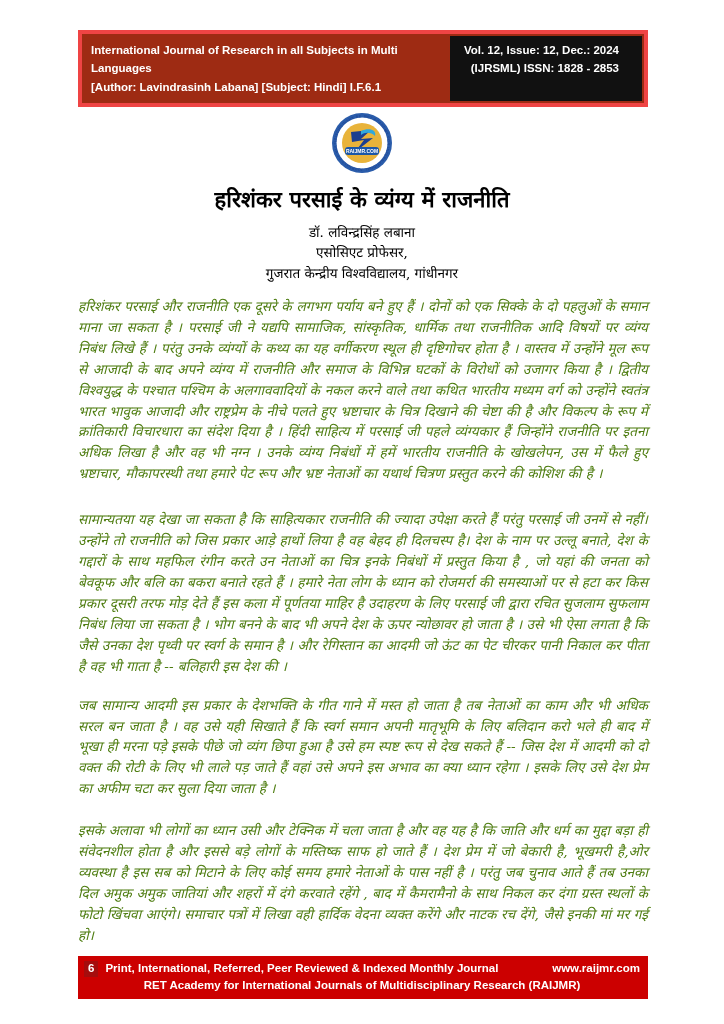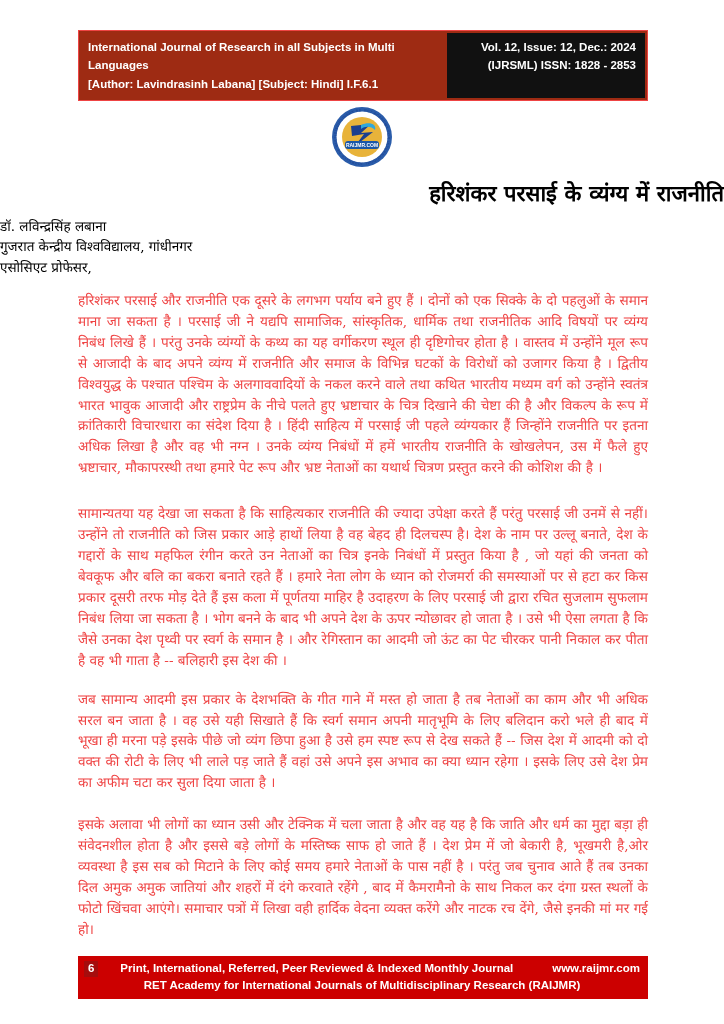--- a/index.html
+++ b/index.html
@@ -10,72 +10,73 @@
     position: relative;
     overflow: hidden;
   }
   .page { position: relative; width: 724px; height: 1024px; padding-top: 30px; }
 
   
   .header {
     margin: 0 76px 0 78px;
     display: flex;
     background: #9E2B13;
-    border: 1px solid #ef4444;
+    border: 4px solid #ef4444;
   }
   .header-left {
     width: 368px;
     padding: 7px 8px 7px 9px;
     color: #ffffff;
     font-size: 11.5px;
     font-weight: bold;
     line-height: 1.6;
   }
   .header-right {
     flex: 1;
     background: #111111;
     margin: 2px 2px 2px 0;
     color: #ffffff;
     font-size: 11.5px;
     font-weight: bold;
     line-height: 1.6;
     text-align: right;
-    padding: 5px 9px 5px 4px;
+    padding: 5px 23px 5px 4px;
   }
 
   
   .logo-wrap { width: 62px; margin: 5px auto 0 auto; }
   .logo-wrap svg { display: block; }
 
   
   .article-title {
-    text-align: right;
+    text-align: center;
     font-family: "DejaVu Serif", "Liberation Serif", serif;
     font-size: 22px;
     font-weight: bold;
     color: #000000;
     margin-top: 9px;
   }
   .authors {
-    text-align: left;
+    text-align: center;
     font-family: "DejaVu Serif", "Liberation Serif", serif;
     font-size: 13.5px;
     color: #000000;
     line-height: 1.5;
     margin-top: 9px;
   }
 
   
   .body-text {
     margin: 13px 76px 0 78px;
     font-family: "DejaVu Serif", "Liberation Serif", serif;
     font-size: 13.6px;
-    color: #ef4444;
+    color: #4d7c0f;
     text-align: justify;
     line-height: 1.54;
+    font-style: italic;
   }
   .body-text p.para-1 { margin-bottom: 25px; }
   .body-text p.para-2 { margin-bottom: 18px; }
   .body-text p.para-3 { margin-bottom: 21px; }
 
   
   .footer {
     position: absolute;
     left: 78px;
     top: 956px;
@@ -86,21 +87,21 @@
     font-weight: bold;
     padding: 5px 8px 6px 6px;
     line-height: 1.35;
   }
   .footer-line1 { display: flex; align-items: baseline; }
   .footer-page-number {
     background: #a50d0d;
     padding: 0 4px;
     margin-right: 7px;
   }
-  .footer-type { flex: 1; text-align: center; }
+  .footer-type { flex: 1; }
   .footer-site { margin-left: 24px; }
   .footer-line2 { text-align: center; margin-top: 1px; }
 </style>
 </head>
 <body>
 
 <div class="page">
 
   <div class="header">
     <div class="header-left">
@@ -128,22 +129,22 @@
       <path d="M30 19 C38 15, 46 18, 44 24 C40 20, 34 20, 30 23 Z" fill="#2fa8dd"></path>
       <rect x="14" y="35" width="34" height="8" rx="3" fill="#1b57a8"></rect>
       <text x="31" y="41" font-size="5" fill="#ffffff" text-anchor="middle" font-weight="bold" font-family="Liberation Sans, sans-serif">RAIJMR.COM</text>
     </svg>
   </div>
 
   <h1 class="article-title">हरिशंकर परसाई के व्यंग्य में राजनीति</h1>
 
   <div class="authors">
     <div>डॉ. लविन्द्रसिंह लबाना</div>
+    <div>एसोसिएट प्रोफेसर,</div>
     <div>गुजरात केन्द्रीय विश्वविद्यालय, गांधीनगर</div>
-    <div>एसोसिएट प्रोफेसर,</div>
   </div>
 
   <div class="body-text">
     <p class="para-1">हरिशंकर परसाई और राजनीति एक दूसरे के लगभग पर्याय बने हुए हैं । दोनों को एक सिक्के के दो पहलुओं के समान माना जा सकता है । परसाई जी ने यद्यपि सामाजिक, सांस्कृतिक, धार्मिक तथा राजनीतिक आदि विषयों पर व्यंग्य निबंध लिखे हैं । परंतु उनके व्यंग्यों के कथ्य का यह वर्गीकरण स्थूल ही दृष्टिगोचर होता है । वास्तव में उन्होंने मूल रूप से आजादी के बाद अपने व्यंग्य में राजनीति और समाज के विभिन्न घटकों के विरोधों को उजागर किया है । द्वितीय विश्वयुद्ध के पश्चात पश्चिम के अलगाववादियों के नकल करने वाले तथा कथित भारतीय मध्यम वर्ग को उन्होंने स्वतंत्र भारत भावुक आजादी और राष्ट्रप्रेम के नीचे पलते हुए भ्रष्टाचार के चित्र दिखाने की चेष्टा की है और विकल्प के रूप में क्रांतिकारी विचारधारा का संदेश दिया है । हिंदी साहित्य में परसाई जी पहले व्यंग्यकार हैं जिन्होंने राजनीति पर इतना अधिक लिखा है और वह भी नग्न । उनके व्यंग्य निबंधों में हमें भारतीय राजनीति के खोखलेपन, उस में फैले हुए भ्रष्टाचार, मौकापरस्थी तथा हमारे पेट रूप और भ्रष्ट नेताओं का यथार्थ चित्रण प्रस्तुत करने की कोशिश की है ।</p>
     <p class="para-2">सामान्यतया यह देखा जा सकता है कि साहित्यकार राजनीति की ज्यादा उपेक्षा करते हैं परंतु परसाई जी उनमें से नहीं। उन्होंने तो राजनीति को जिस प्रकार आड़े हाथों लिया है वह बेहद ही दिलचस्प है। देश के नाम पर उल्लू बनाते, देश के गद्दारों के साथ महफिल रंगीन करते उन नेताओं का चित्र इनके निबंधों में प्रस्तुत किया है , जो यहां की जनता को बेवकूफ और बलि का बकरा बनाते रहते हैं । हमारे नेता लोग के ध्यान को रोजमर्रा की समस्याओं पर से हटा कर किस प्रकार दूसरी तरफ मोड़ देते हैं इस कला में पूर्णतया माहिर है उदाहरण के लिए परसाई जी द्वारा रचित सुजलाम सुफलाम निबंध लिया जा सकता है । भोग बनने के बाद भी अपने देश के ऊपर न्योछावर हो जाता है । उसे भी ऐसा लगता है कि जैसे उनका देश पृथ्वी पर स्वर्ग के समान है । और रेगिस्तान का आदमी जो ऊंट का पेट चीरकर पानी निकाल कर पीता है वह भी गाता है -- बलिहारी इस देश की ।</p>
     <p class="para-3">जब सामान्य आदमी इस प्रकार के देशभक्ति के गीत गाने में मस्त हो जाता है तब नेताओं का काम और भी अधिक सरल बन जाता है । वह उसे यही सिखाते हैं कि स्वर्ग समान अपनी मातृभूमि के लिए बलिदान करो भले ही बाद में भूखा ही मरना पड़े इसके पीछे जो व्यंग छिपा हुआ है उसे हम स्पष्ट रूप से देख सकते हैं --  जिस देश में आदमी को दो वक्त की रोटी के लिए भी लाले पड़ जाते हैं वहां उसे अपने इस अभाव का क्या ध्यान रहेगा । इसके लिए उसे देश प्रेम का अफीम चटा कर सुला दिया जाता है ।</p>
     <p class="para-4">इसके अलावा भी लोगों का ध्यान उसी और टेक्निक में चला जाता है और वह यह है कि जाति और धर्म का मुद्दा बड़ा ही संवेदनशील होता है और इससे बड़े लोगों के मस्तिष्क साफ हो जाते हैं । देश प्रेम में जो बेकारी है, भूखमरी है,ओर व्यवस्था है इस सब को मिटाने के लिए कोई समय हमारे नेताओं के पास नहीं है । परंतु जब चुनाव आते हैं तब उनका दिल अमुक अमुक जातियां और शहरों में दंगे करवाते रहेंगे , बाद में कैमरामैनो  के साथ निकल कर दंगा ग्रस्त स्थलों के फोटो खिंचवा आएंगे। समाचार पत्रों में लिखा वही हार्दिक वेदना व्यक्त करेंगे और नाटक रच देंगे, जैसे इनकी मां मर गई हो।</p>
   </div>
 
   <div class="footer">

